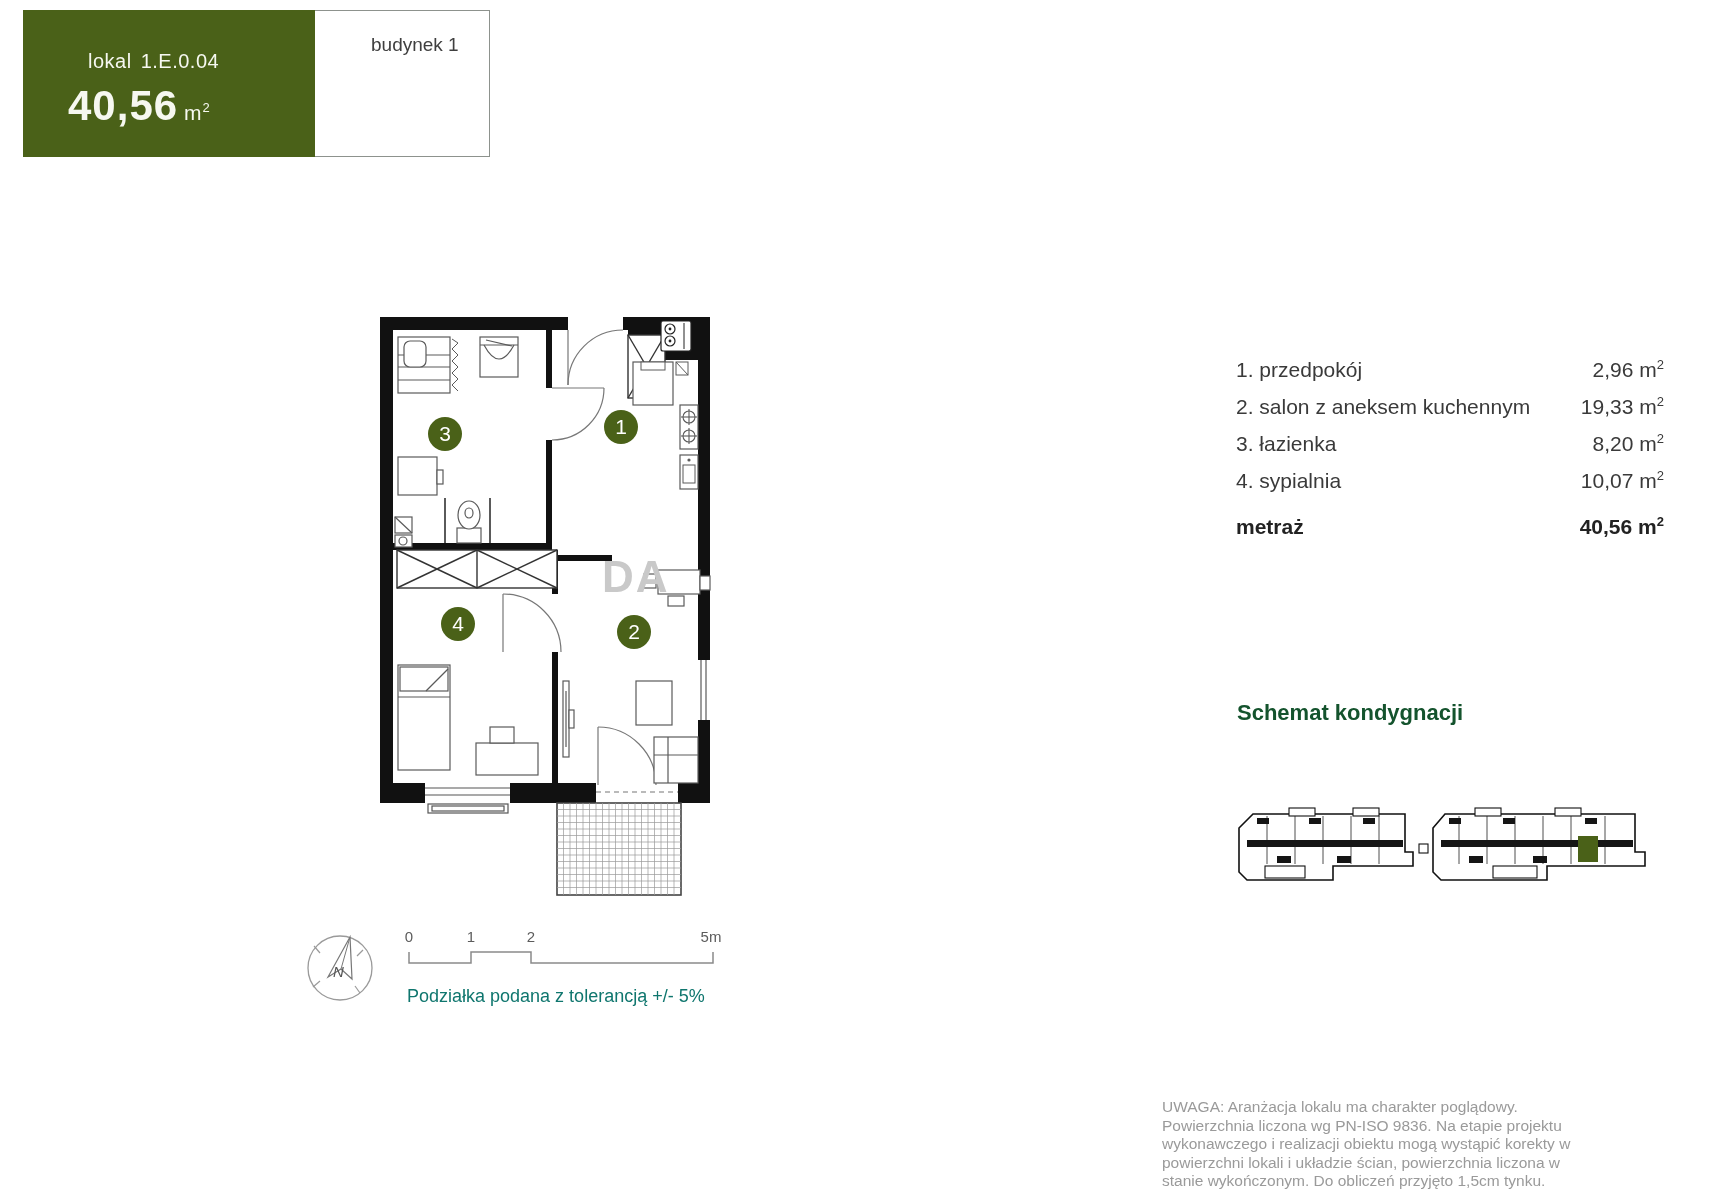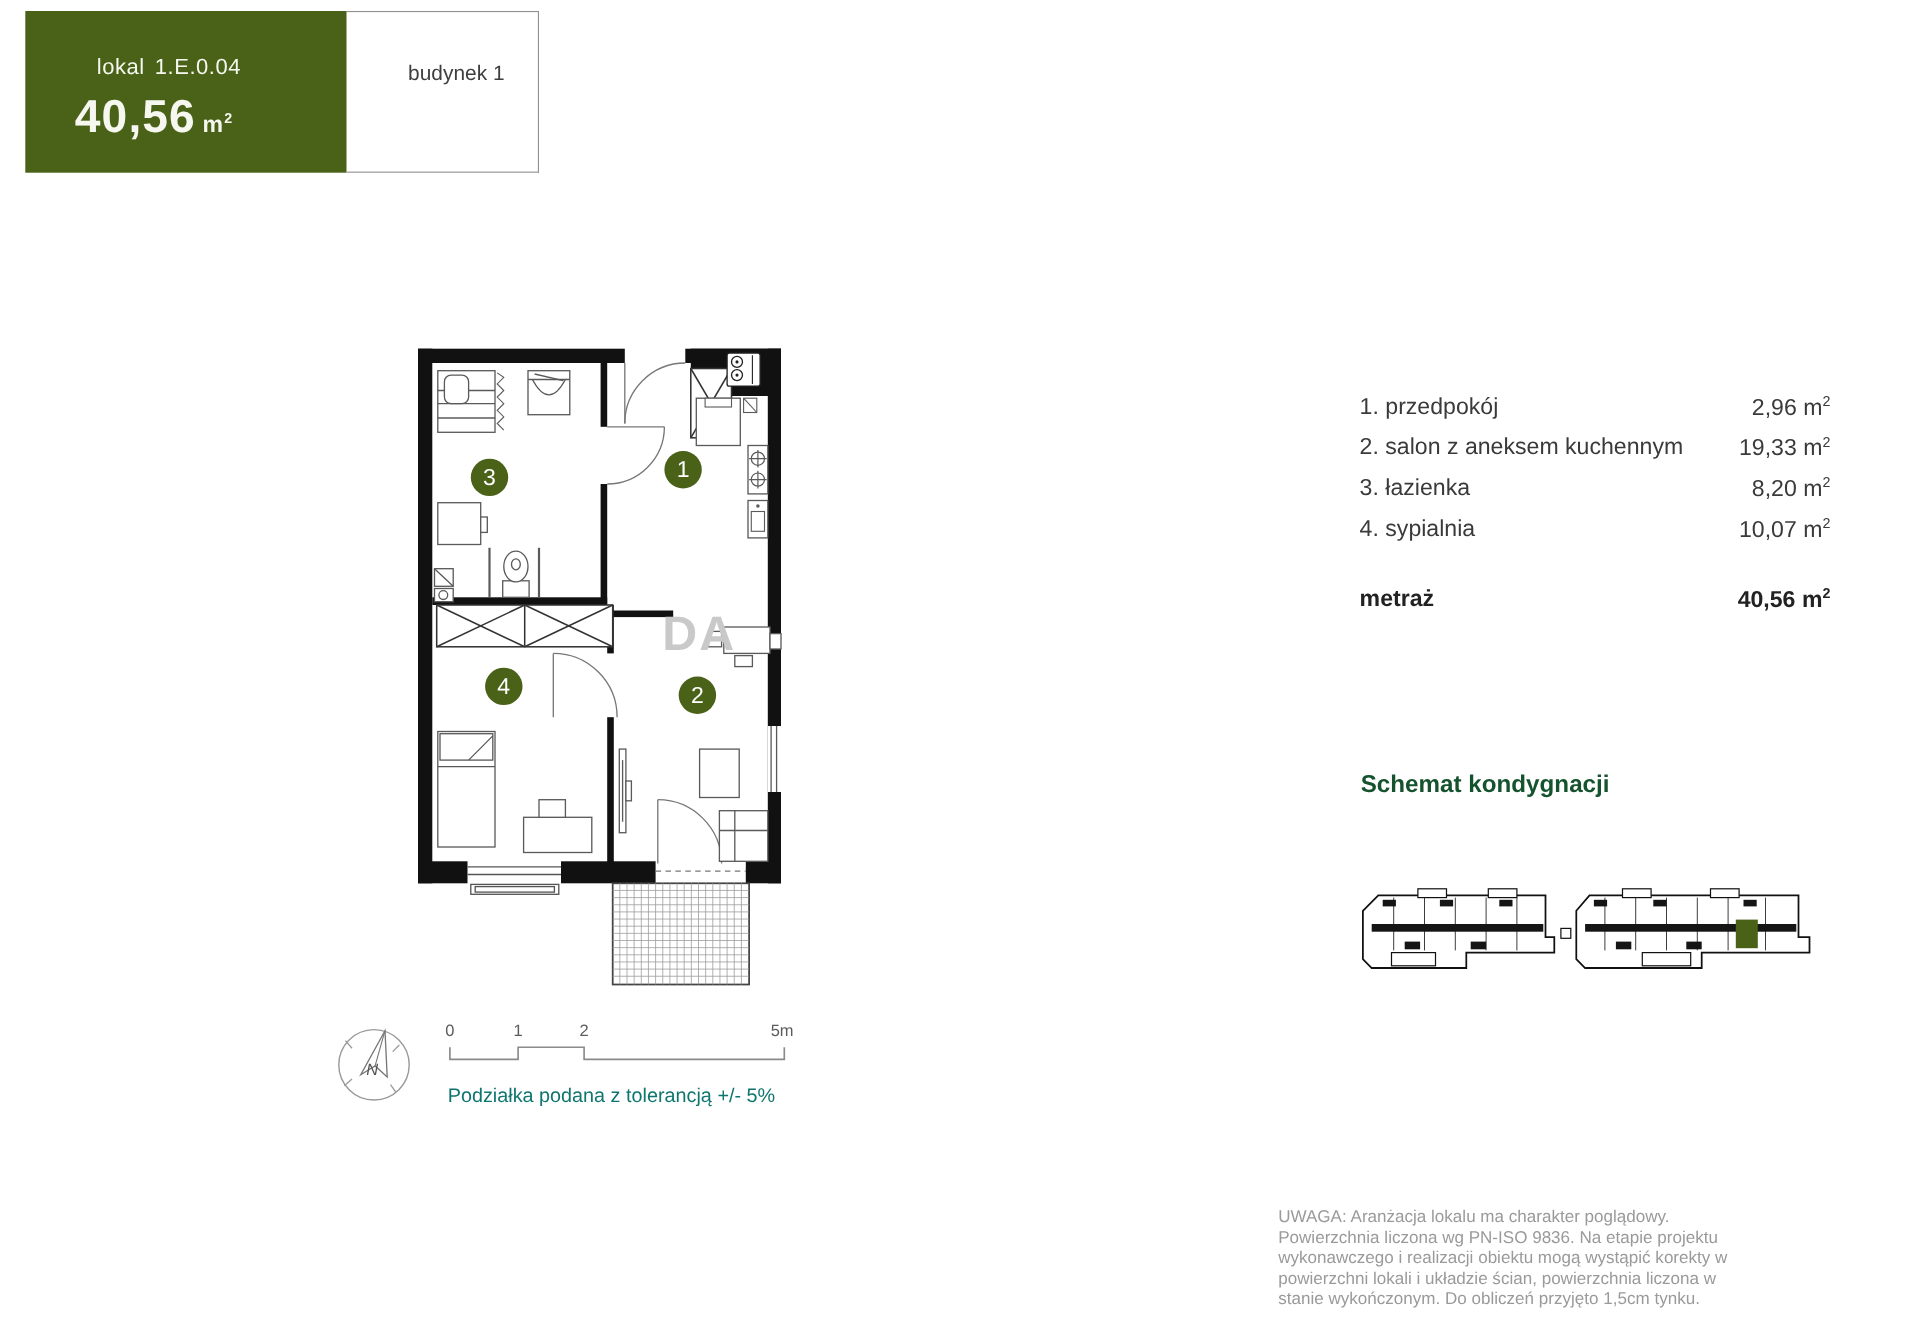--- a/index.html
+++ b/index.html
@@ -5,33 +5,33 @@
   html,body{margin:0;padding:0;background:#fff;}
   #stage{position:relative;width:1733px;height:1200px;background:#fff;overflow:hidden;
          font-family:"Liberation Sans","DejaVu Sans",sans-serif;color:#3c3c3c;}
   .abs{position:absolute;}
 
   
   #lokal-card{left:23px;top:10px;width:292px;height:147px;background:#4a6118;color:#f6f8f0;}
   #lokal-line{position:absolute;left:45px;top:40px;font-size:20px;letter-spacing:.5px;margin-left:20px;}
   #lokal-line .num{margin-left:9px;}
   #area-line{position:absolute;left:45px;top:72px;font-size:42px;font-weight:bold;letter-spacing:1px;}
-  #area-line .unit{font-size:21px;font-weight:bold;margin-left:6px;}
+  #area-line .unit{font-size:21px;font-weight:normal;margin-left:6px;}
   #area-line sup{font-size:13px;}
   #info-table{left:315px;top:10px;width:175px;height:147px;border:1px solid #8d928d;border-left:none;box-sizing:border-box;}
   .info-cell{position:relative;height:76px;box-sizing:border-box;font-size:19px;color:#3f3f3f;
              display:flex;align-items:center;padding-left:56px;}
   .info-cell.first{border-bottom:1px solid #8d928d;height:77px;}
-  .info-cell.second{height:68px;align-items:flex-end;}
+  .info-cell.second{height:68px;}
 
   
   #room-list{left:1236px;top:351px;width:428px;font-size:21px;color:#3a3a3a;}
   .room-row{display:flex;justify-content:space-between;height:37px;align-items:center;}
   .room-row sup{font-size:13px;}
-  #total-row{display:flex;justify-content:space-between;margin-top:27px;height:37px;align-items:center;font-weight:bold;color:#222;text-align:right;}
+  #total-row{display:flex;justify-content:space-between;margin-top:9px;height:37px;align-items:center;font-weight:bold;color:#222;text-align:right;}
   #total-row sup{font-size:13px;}
 
   
   #schemat-title{left:1237px;top:700px;font-size:22px;font-weight:bold;color:#14532d;}
   #scale-caption{left:407px;top:986px;font-size:18px;color:#0f766e;}
   #disclaimer{left:1162px;top:1098px;width:414px;font-size:15.5px;line-height:18.5px;color:#9a9a9a;}
   #watermark{left:602px;top:515px;font-size:44px;font-weight:600;color:#c9c9c9;letter-spacing:2px;margin-top:37px;}
 
   svg{display:block;}
   text{font-family:"Liberation Sans","DejaVu Sans",sans-serif;}

